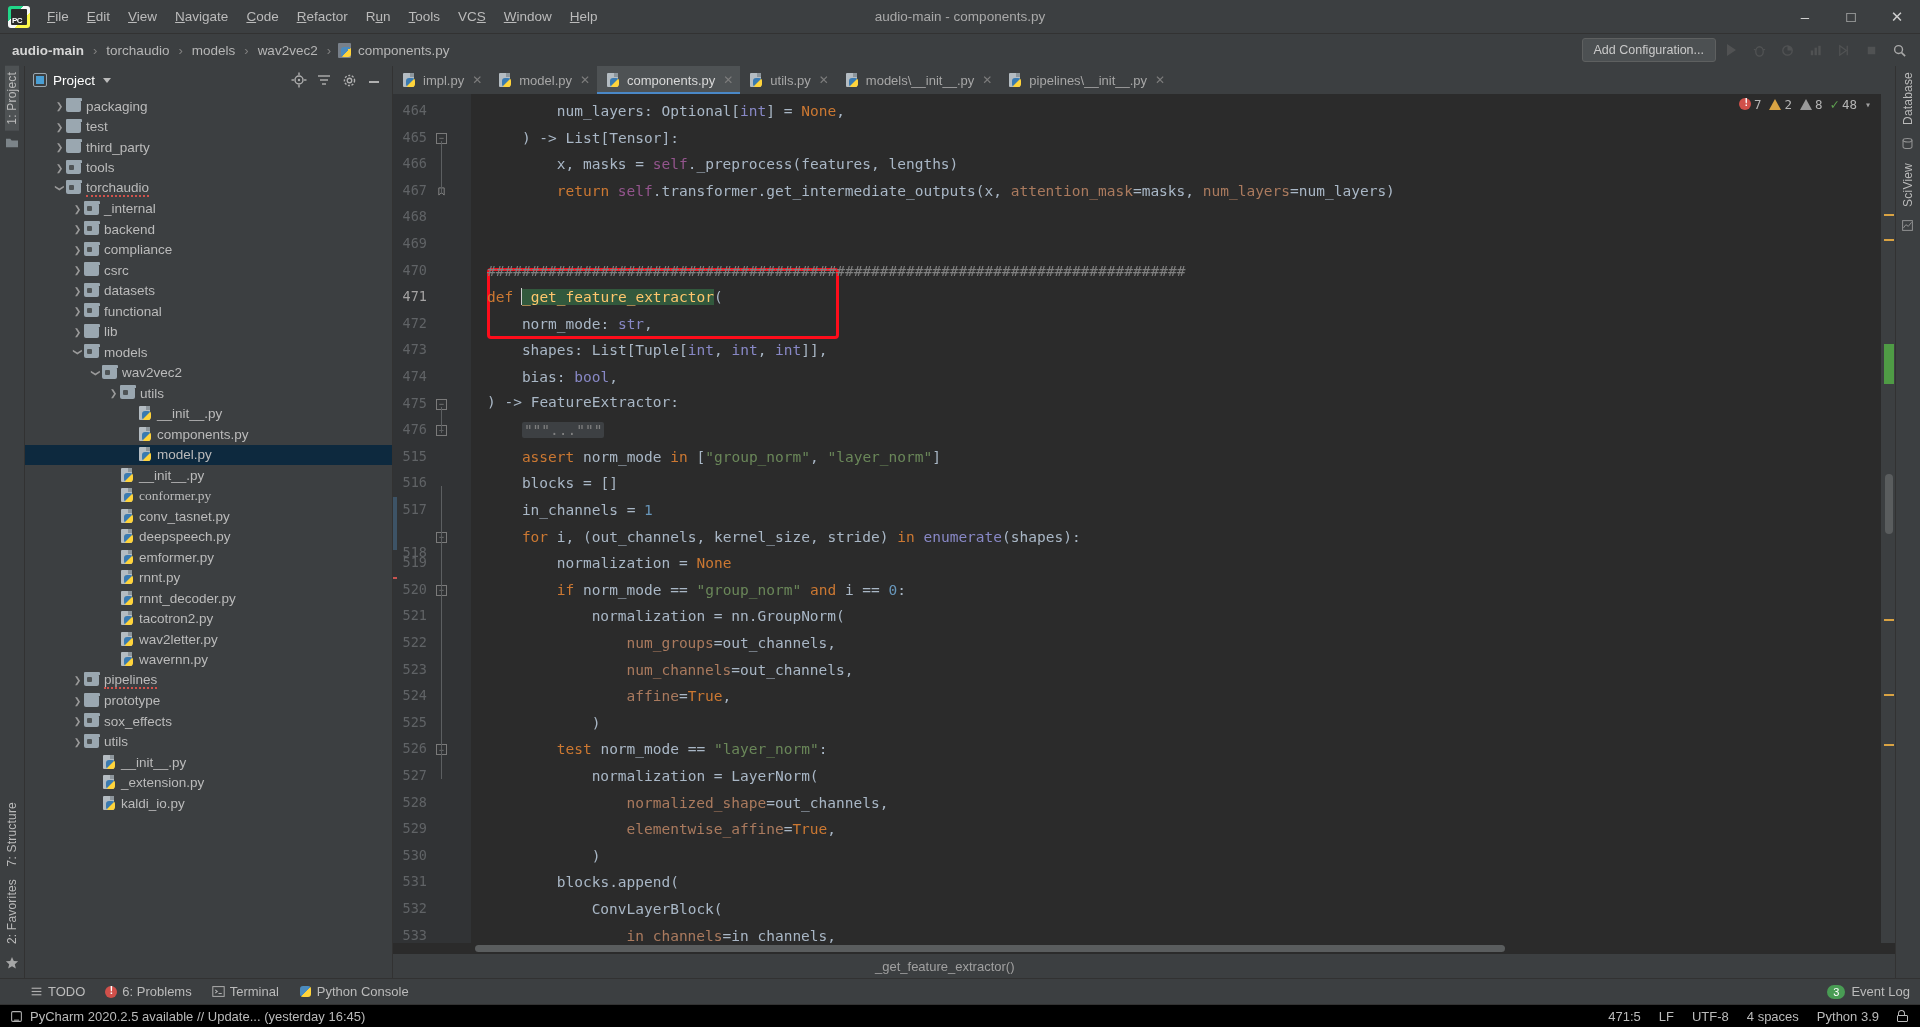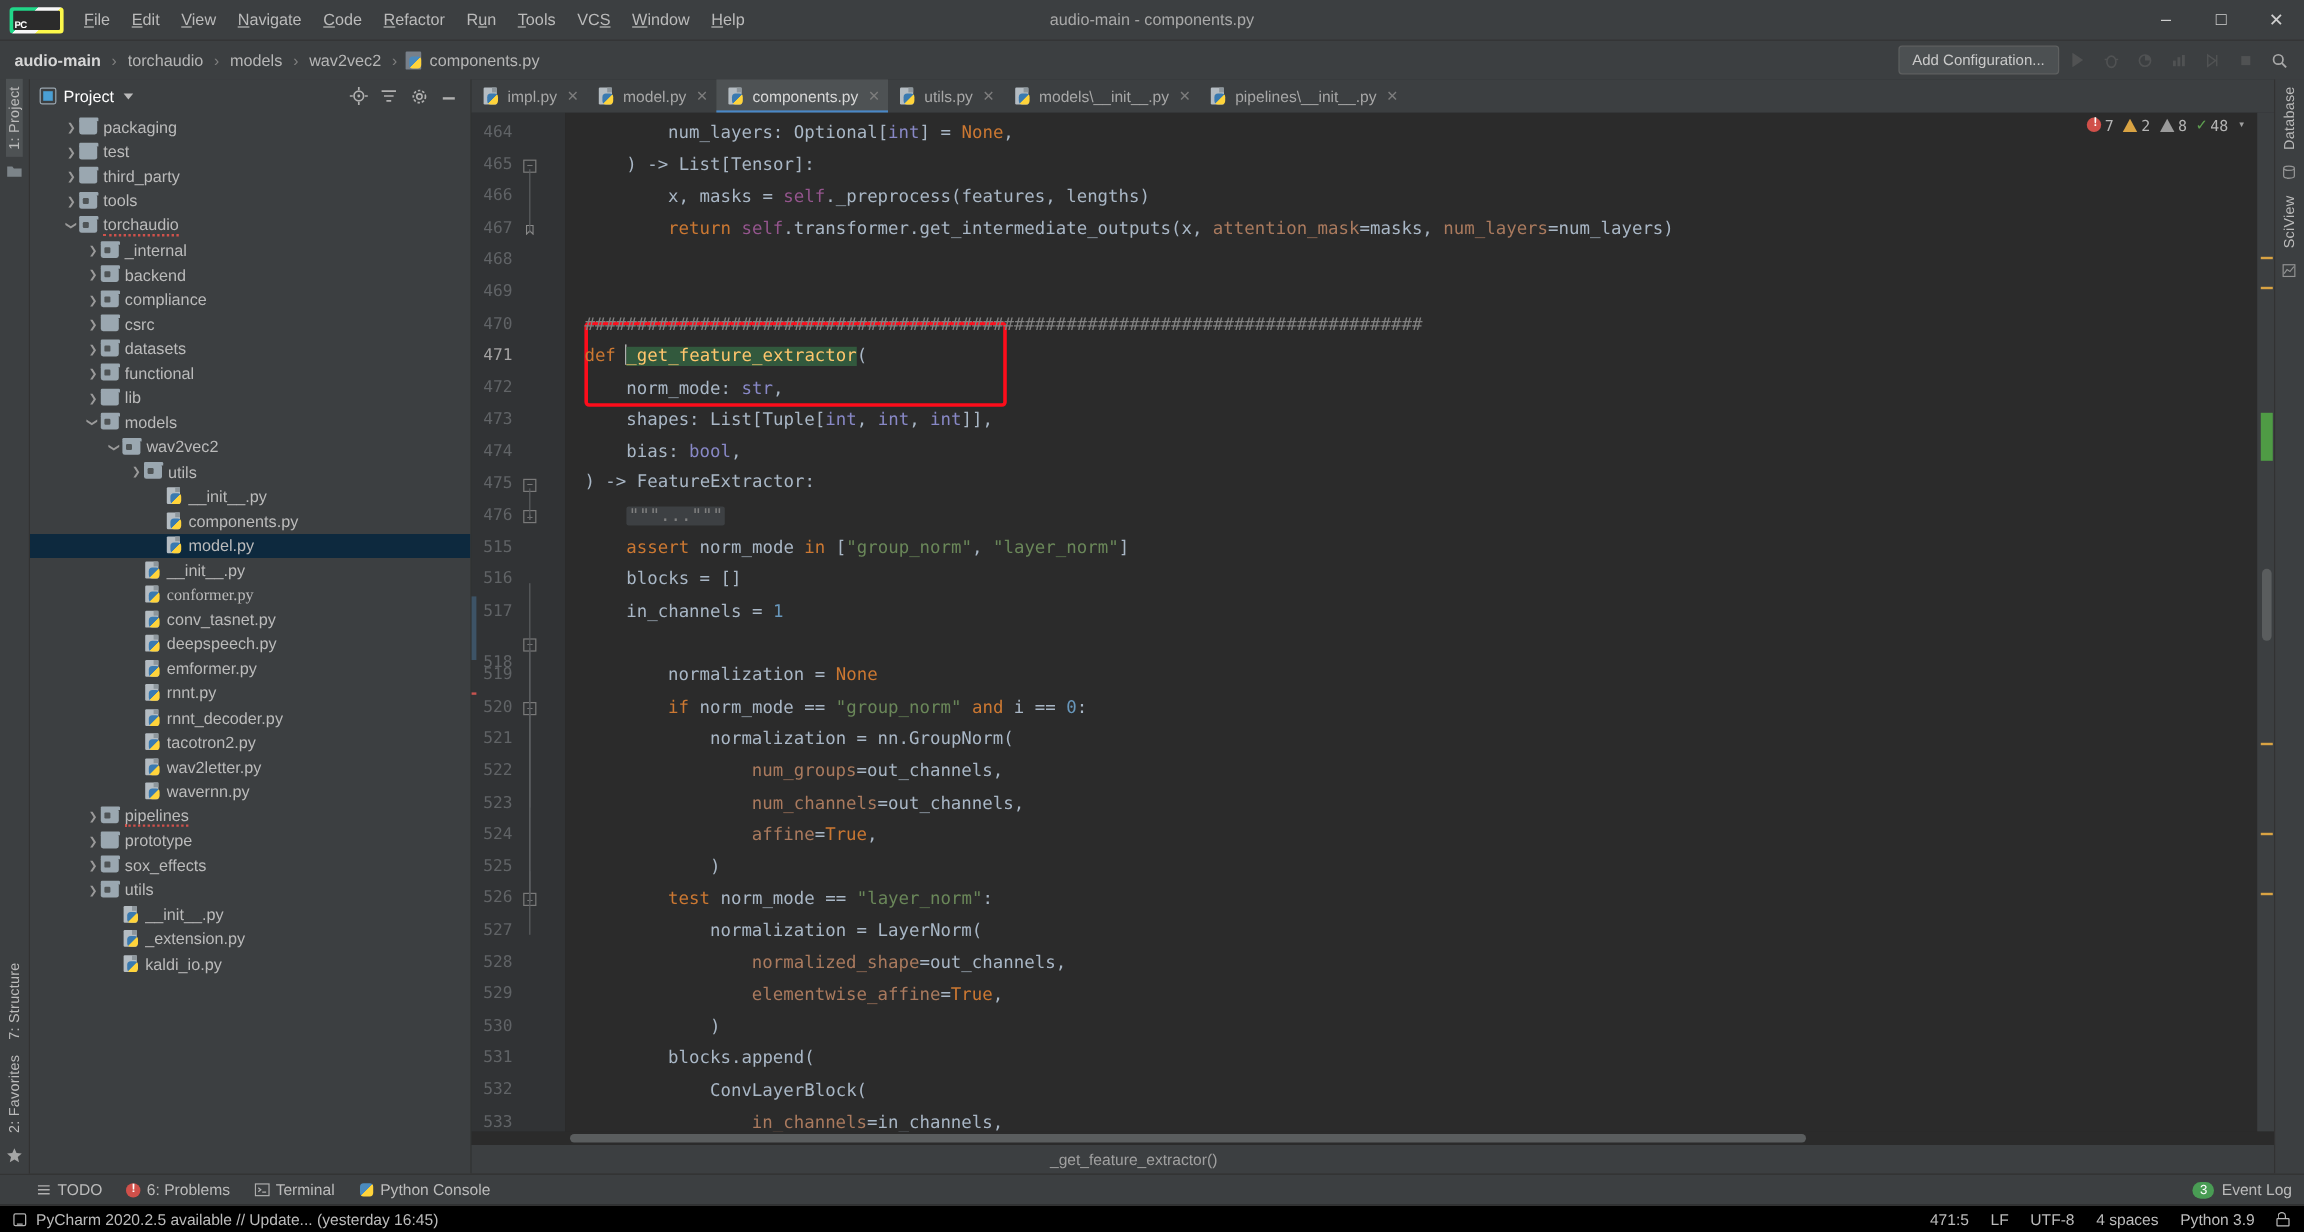--- a/index.html
+++ b/index.html
@@ -11,21 +11,21 @@
     color: #bbbbbb;
     overflow: hidden;
   }
   .app { position: relative; width: 1920px; height: 1027px; display: flex; flex-direction: column; }
 
   
   .menubar {
     height: 34px; background: #3c3f41; display: flex; align-items: center;
     flex: 0 0 34px; position: relative; border-bottom: 1px solid #323232;
   }
-  .app-logo { width: 45px; height: 22px; margin: 0 8px 0 8px; position: relative; flex:0 0 auto;}
+  .app-logo { width: 22px; height: 22px; margin: 0 8px 0 8px; position: relative; flex:0 0 auto;}
   .app-logo .sq { position:absolute; inset:0; border-radius:3px;
      background: linear-gradient(135deg,#21d789 0%, #21d789 35%, #f7f7f7 36%, #f7f7f7 64%, #fcf84a 65%, #fcf84a 100%); }
   .app-logo .inner { position:absolute; left:3px; top:3px; right:3px; bottom:3px; background:#2b2b2b; border-radius:1px;}
   .app-logo .pc { position:absolute; left:4px; bottom:3px; font-size:8px; color:#ffffff; font-weight:bold; letter-spacing:-0.5px;}
   .menu-items { display: flex; align-items: center; }
   .menu-item {
     padding: 4px 9px; color: #bbbbbb; font-size: 13.5px; cursor: default; white-space: nowrap;
   }
   .menu-item u { text-decoration: underline; }
   .title-center {
@@ -777,20 +777,21 @@
             <div class="cl" style="top: 163.6px; left: 16px;"><span class="tok-comment">################################################################################</span></div>
             <div class="cl" style="top: 190.2px; left: 16px;"><span class="tok-kw">def </span><span class="caret"></span><span class="tok-def hl-ident">_get_feature_extractor</span><span class="tok-plain">(</span></div>
             <div class="cl" style="top: 216.8px; left: 50.88px;"><span class="tok-plain">norm_mode: </span><span class="tok-builtin">str</span><span class="tok-plain">,</span></div>
             <div class="cl" style="top: 243.4px; left: 50.88px;"><span class="tok-plain">shapes: List[Tuple[</span><span class="tok-builtin">int</span><span class="tok-plain">, </span><span class="tok-builtin">int</span><span class="tok-plain">, </span><span class="tok-builtin">int</span><span class="tok-plain">]],</span></div>
             <div class="cl" style="top: 270px; left: 50.88px;"><span class="tok-plain">bias: </span><span class="tok-builtin">bool</span><span class="tok-plain">,</span></div>
             <div class="cl" style="top: 295px; left: 16px;"><span class="tok-plain">) -&gt; FeatureExtractor:</span></div>
             <div class="cl" style="top: 323.2px; left: 50.88px;"><span class="folded">"""..."""</span></div>
             <div class="cl" style="top: 349.8px; left: 50.88px;"><span class="tok-kw">assert </span><span class="tok-plain">norm_mode </span><span class="tok-kw">in </span><span class="tok-plain">[</span><span class="tok-str">"group_norm"</span><span class="tok-plain">, </span><span class="tok-str">"layer_norm"</span><span class="tok-plain">]</span></div>
             <div class="cl" style="top: 376.4px; left: 50.88px;"><span class="tok-plain">blocks = []</span></div>
             <div class="cl" style="top: 403px; left: 50.88px;"><span class="tok-plain">in_channels = </span><span class="tok-num">1</span></div>
+            <div class="cl" style="top: 429.6px; left: 50.88px;"><span class="tok-kw">for </span><span class="tok-plain">i, (out_channels, kernel_size, stride) </span><span class="tok-kw">in </span><span class="tok-builtin">enumerate</span><span class="tok-plain">(shapes):</span></div>
             <div class="cl" style="top: 456.2px; left: 85.76px;"><span class="tok-plain">normalization = </span><span class="tok-kw">None</span></div>
             <div class="cl" style="top: 482.8px; left: 85.76px;"><span class="tok-kw">if </span><span class="tok-plain">norm_mode == </span><span class="tok-str">"group_norm"</span><span class="tok-kw"> and </span><span class="tok-plain">i == </span><span class="tok-num">0</span><span class="tok-plain">:</span></div>
             <div class="cl" style="top: 509.4px; left: 120.64px;"><span class="tok-plain">normalization = nn.GroupNorm(</span></div>
             <div class="cl" style="top: 536px; left: 155.52px;"><span class="tok-param">num_groups</span><span class="tok-plain">=out_channels,</span></div>
             <div class="cl" style="top: 562.6px; left: 155.52px;"><span class="tok-param">num_channels</span><span class="tok-plain">=out_channels,</span></div>
             <div class="cl" style="top: 589.2px; left: 155.52px;"><span class="tok-param">affine</span><span class="tok-plain">=</span><span class="tok-kw">True</span><span class="tok-plain">,</span></div>
             <div class="cl" style="top: 615.8px; left: 120.64px;"><span class="tok-plain">)</span></div>
             <div class="cl" style="top: 642.4px; left: 85.76px;"><span class="tok-kw">test </span><span class="tok-plain">norm_mode == </span><span class="tok-str">"layer_norm"</span><span class="tok-plain">:</span></div>
             <div class="cl" style="top: 669px; left: 120.64px;"><span class="tok-plain">normalization = LayerNorm(</span></div>
             <div class="cl" style="top: 695.6px; left: 155.52px;"><span class="tok-param">normalized_shape</span><span class="tok-plain">=out_channels,</span></div>

